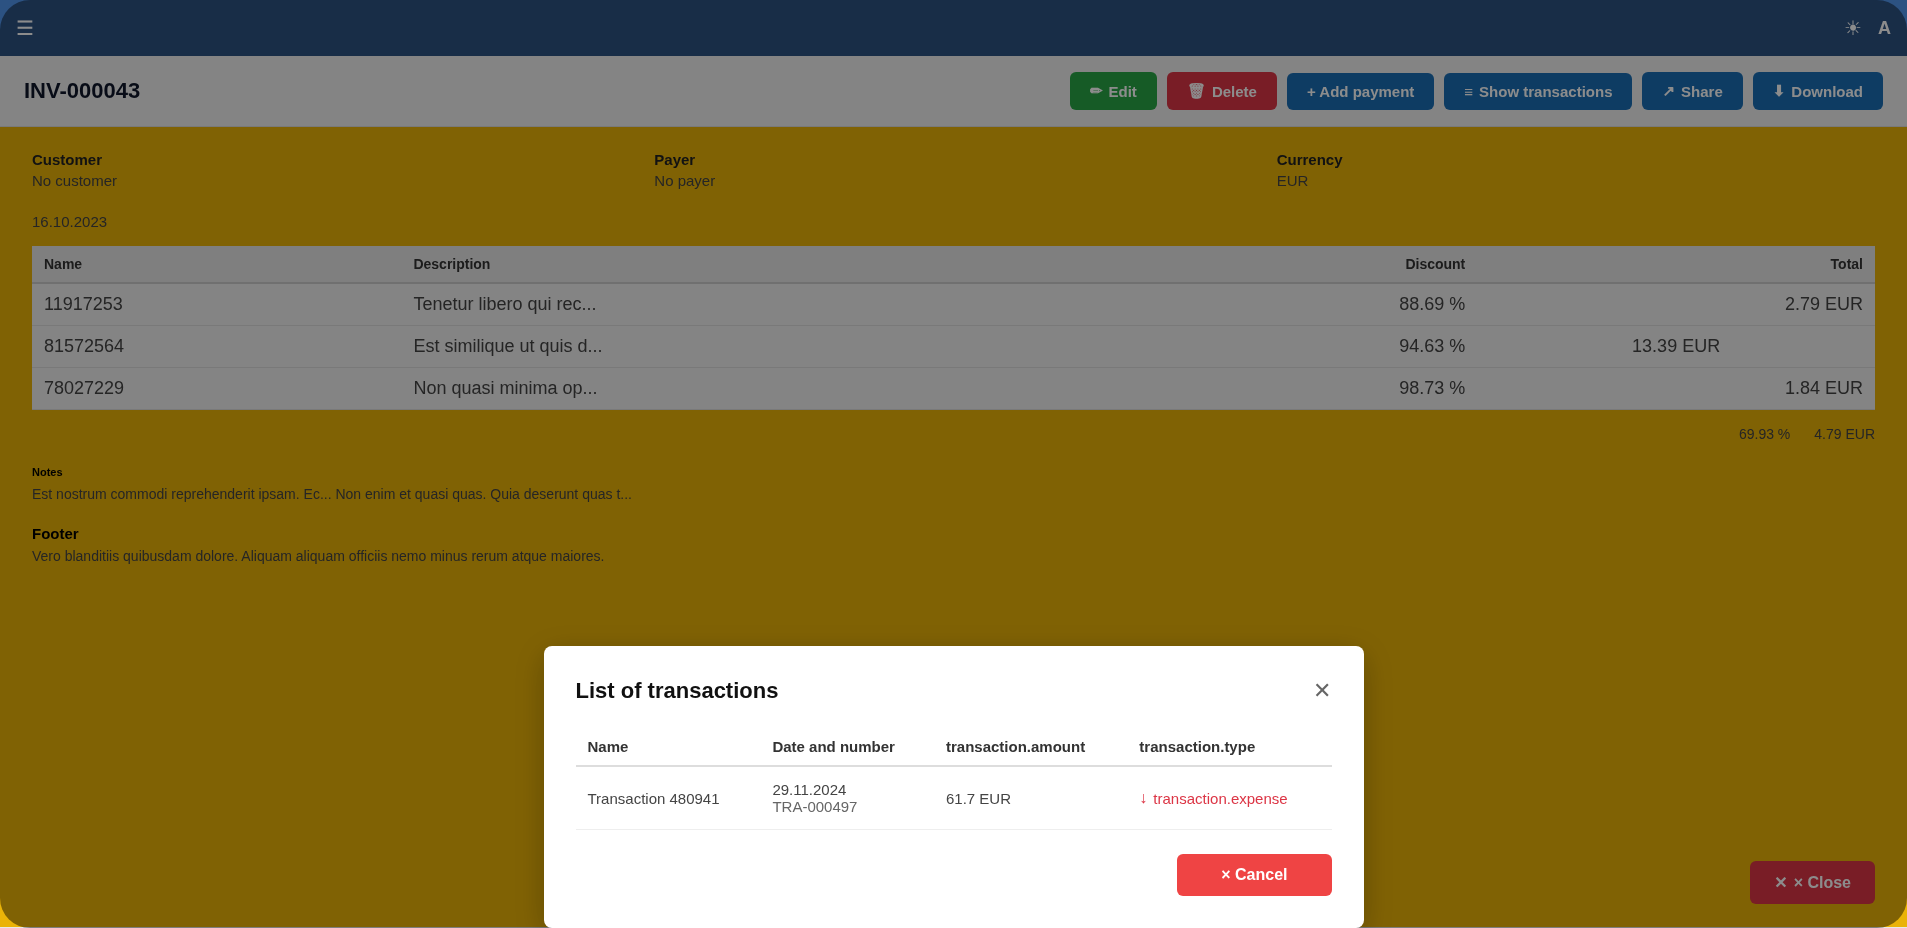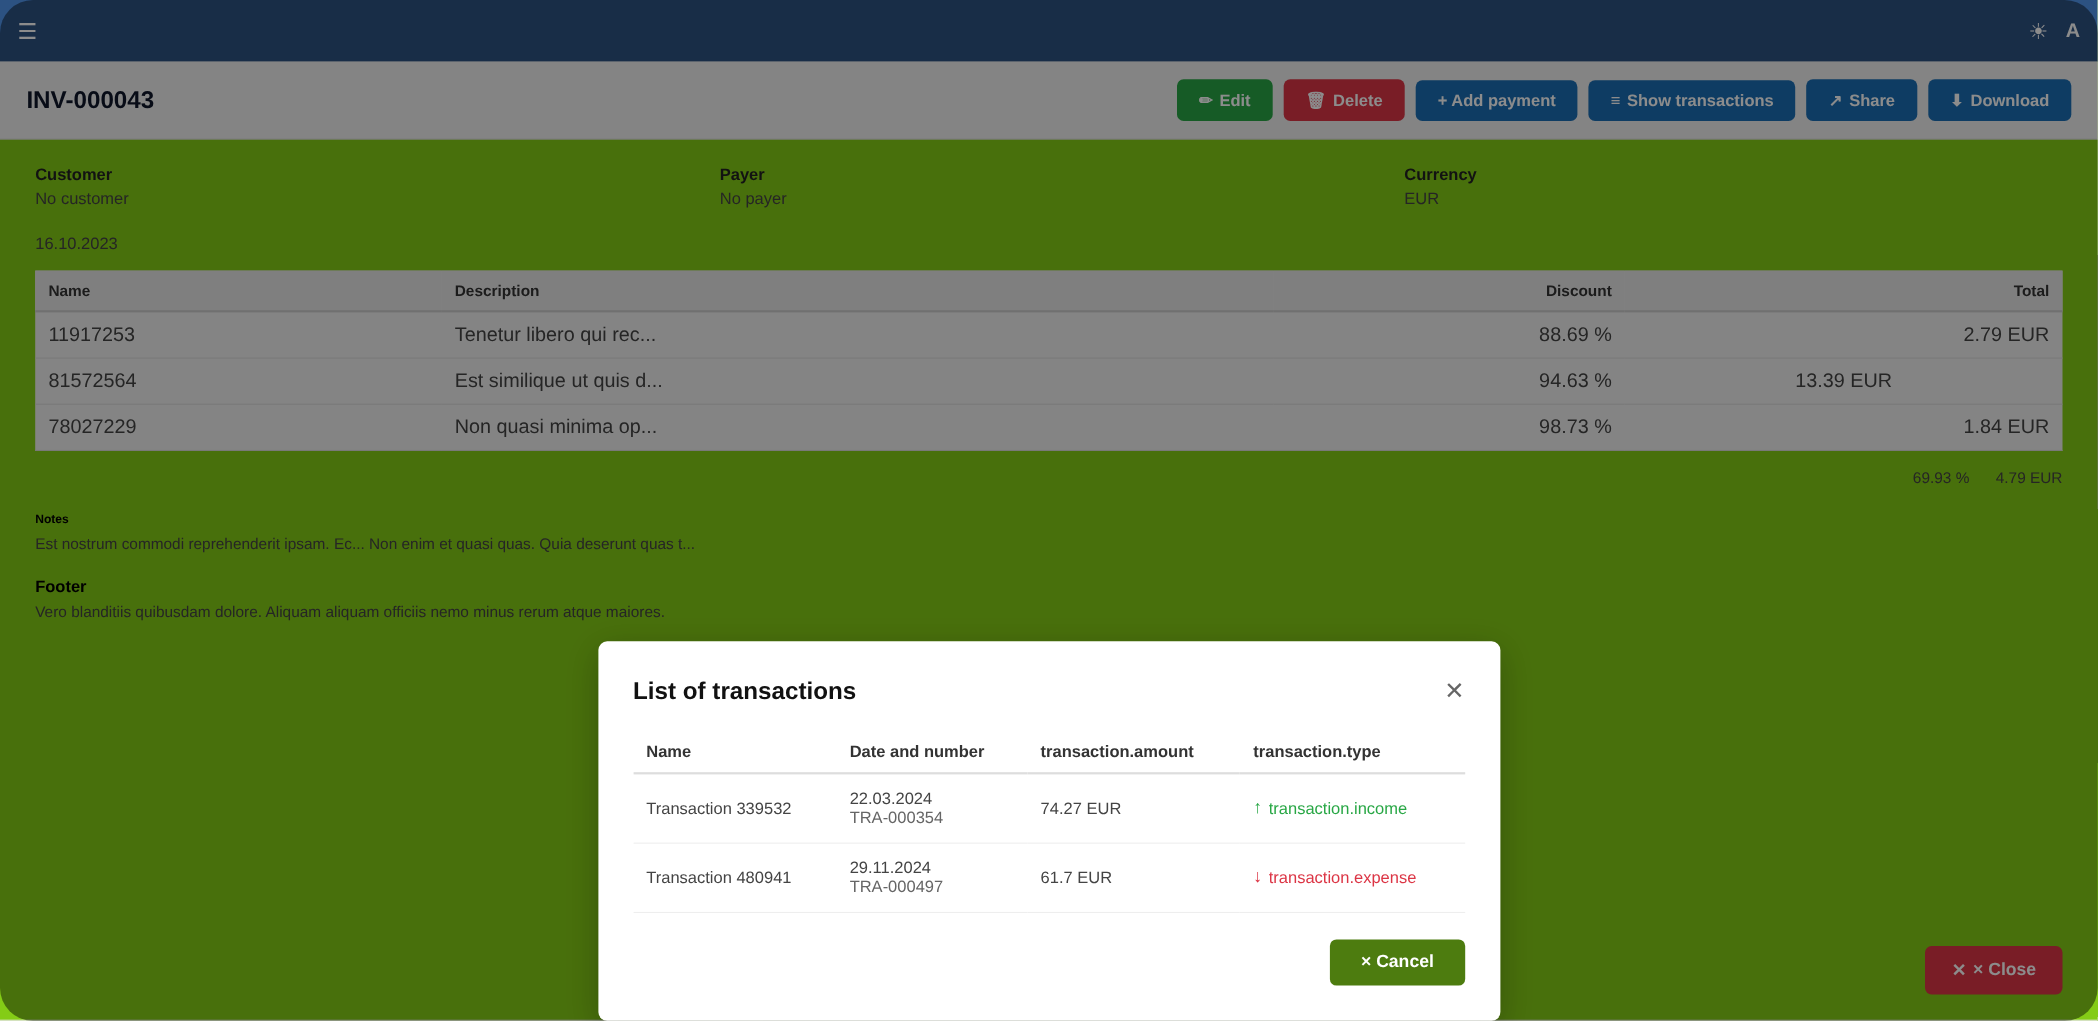--- a/index.html
+++ b/index.html
@@ -45,21 +45,21 @@
       text-decoration: none;
       white-space: nowrap;
     }
     .btn-green { background: #28a745; color: white; }
     .btn-red { background: #dc3545; color: white; }
     .btn-blue { background: #1a6eb5; color: white; }
 
     
     .main-content {
       padding: 24px 32px;
-      background: #84cc16;
+      background: #eab308;
       min-height: calc(928px - 56px - 72px);
       position: relative;
     }
 
     .info-grid {
       display: grid;
       grid-template-columns: 1fr 1fr 1fr;
       gap: 24px;
       margin-bottom: 24px;
     }
@@ -163,21 +163,21 @@
       border-bottom: 1px solid #eee;
       vertical-align: middle;
     }
 
     .type-income { color: #28a745; display: flex; align-items: center; gap: 6px; }
     .type-expense { color: #dc3545; display: flex; align-items: center; gap: 6px; }
     .arrow-up { color: #28a745; font-size: 16px; }
     .arrow-down { color: #dc3545; font-size: 16px; }
 
     .modal-footer { display: flex; justify-content: flex-end; margin-top: 24px; }
-    .btn-cancel { background: #4d7c0f; color: white; padding: 12px 28px; font-size: 16px; font-weight: 600; border: none; border-radius: 6px; cursor: pointer; display: flex; align-items: center; gap: 6px; }
+    .btn-cancel { background: #ef4444; color: white; padding: 12px 44px; font-size: 16px; font-weight: 600; border: none; border-radius: 6px; cursor: pointer; display: flex; align-items: center; gap: 6px; }
   </style>
 </head>
 <body>
 
 <div class="topbar">
   <div class="topbar-left">
     <span class="hamburger-icon">☰</span>
   </div>
   <div class="topbar-right">
     <span class="sun-icon">☀</span>
@@ -300,30 +300,20 @@
       <thead>
         <tr>
           <th>Name</th>
           <th>Date and number</th>
           <th>transaction.amount</th>
           <th>transaction.type</th>
         </tr>
       </thead>
       <tbody id="modal-tbody">
           <tr>
-    <td>Transaction 339532</td>
-    <td>22.03.2024<br><span style="color:#666">TRA-000354</span></td>
-    <td>74.27 EUR</td>
-    <td>
-      <span class="type-income">
-        <span class="arrow-up">↑</span> transaction.income
-      </span>
-    </td>
-  </tr>
-          <tr>
     <td>Transaction 480941</td>
     <td>29.11.2024<br><span style="color:#666">TRA-000497</span></td>
     <td>61.7 EUR</td>
     <td>
       <span class="type-expense">
         <span class="arrow-down">↓</span> transaction.expense
       </span>
     </td>
   </tr>
         </tbody>

